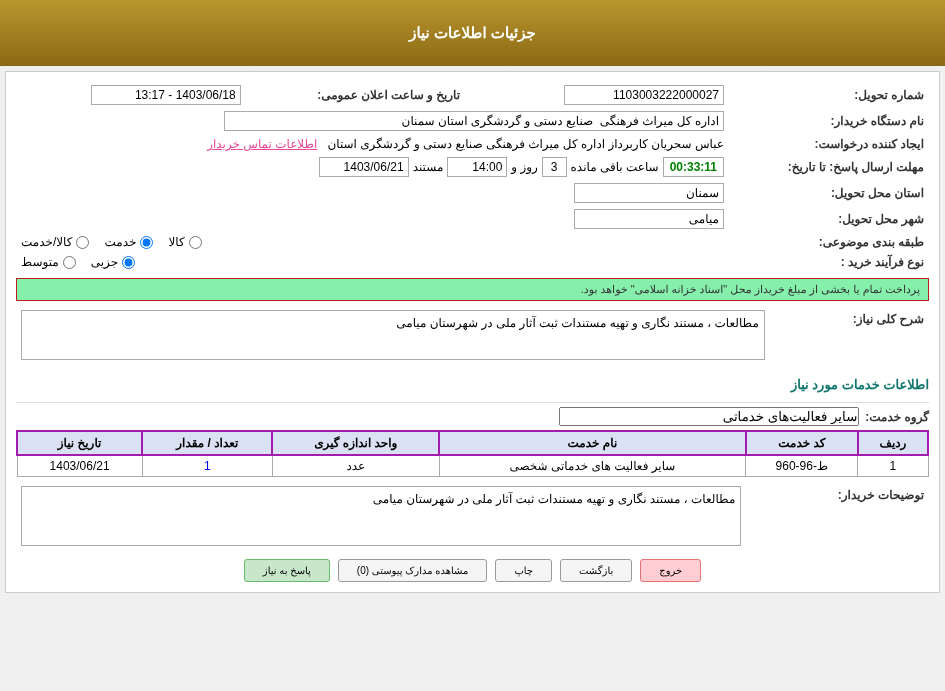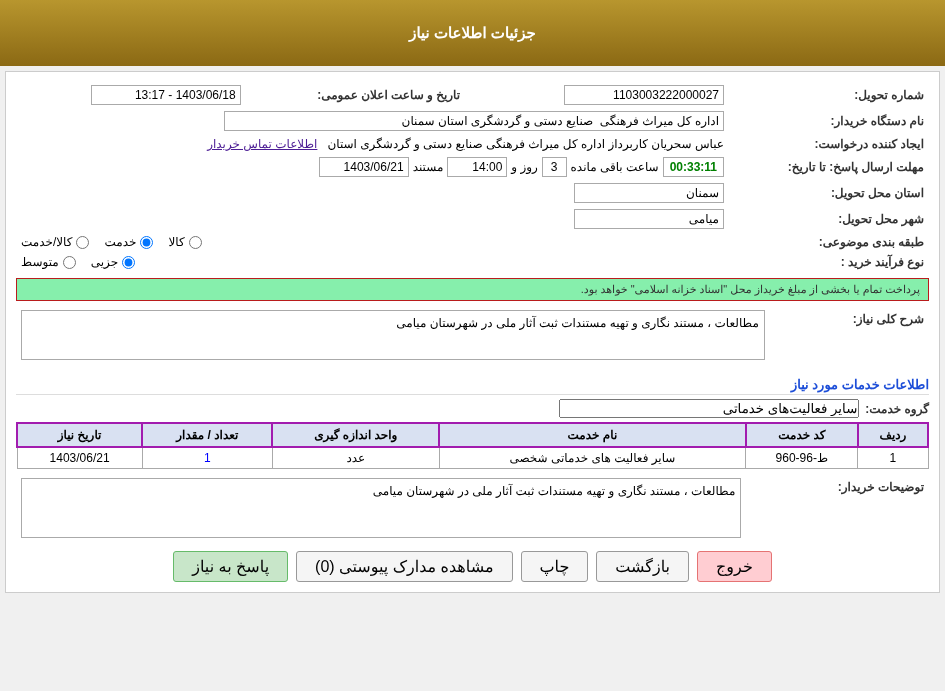--- a/index.html
+++ b/index.html
@@ -45,38 +45,38 @@
       border: 1px solid #aaa;
       padding: 2px 4px;
       font-family: Tahoma, Arial, sans-serif;
       font-size: 12px;
       direction: rtl;
     }
     .value-cell {
       text-align: right;
     }
     .link-blue {
-      color: #4c1d95;
+      color: #ec4899;
       text-decoration: underline;
       cursor: pointer;
     }
     .timer-green {
       color: green;
       font-weight: bold;
       border: 1px solid #aaa;
       padding: 2px 6px;
       background: white;
     }
     .section-title {
       font-weight: bold;
       font-size: 13px;
-      color: #1d4ed8;
+      color: #0f766e;
       margin: 8px 0 4px 0;
       border-bottom: 1px solid #ddd;
-      padding-bottom: 2px;
+      padding-bottom: 10px;
     }
     .description-box {
       border: 1px solid #aaa;
       padding: 5px;
       min-height: 50px;
       direction: rtl;
       text-align: right;
       background: white;
       width: 100%;
       margin-bottom: 6px;
@@ -133,21 +133,21 @@
     .footer-buttons {
       display: flex;
       justify-content: center;
       gap: 8px;
       margin-top: 10px;
       flex-direction: row-reverse;
     }
     .btn {
       padding: 5px 18px;
       font-family: Tahoma, Arial, sans-serif;
-      font-size: 16px;
+      font-size: 10px;
       cursor: pointer;
       border: 1px solid #999;
       border-radius: 3px;
     }
     .btn-green {
       background: #c8e6c9;
       border-color: #66bb6a;
     }
     .btn-default {
       background: #f5f5f5;

